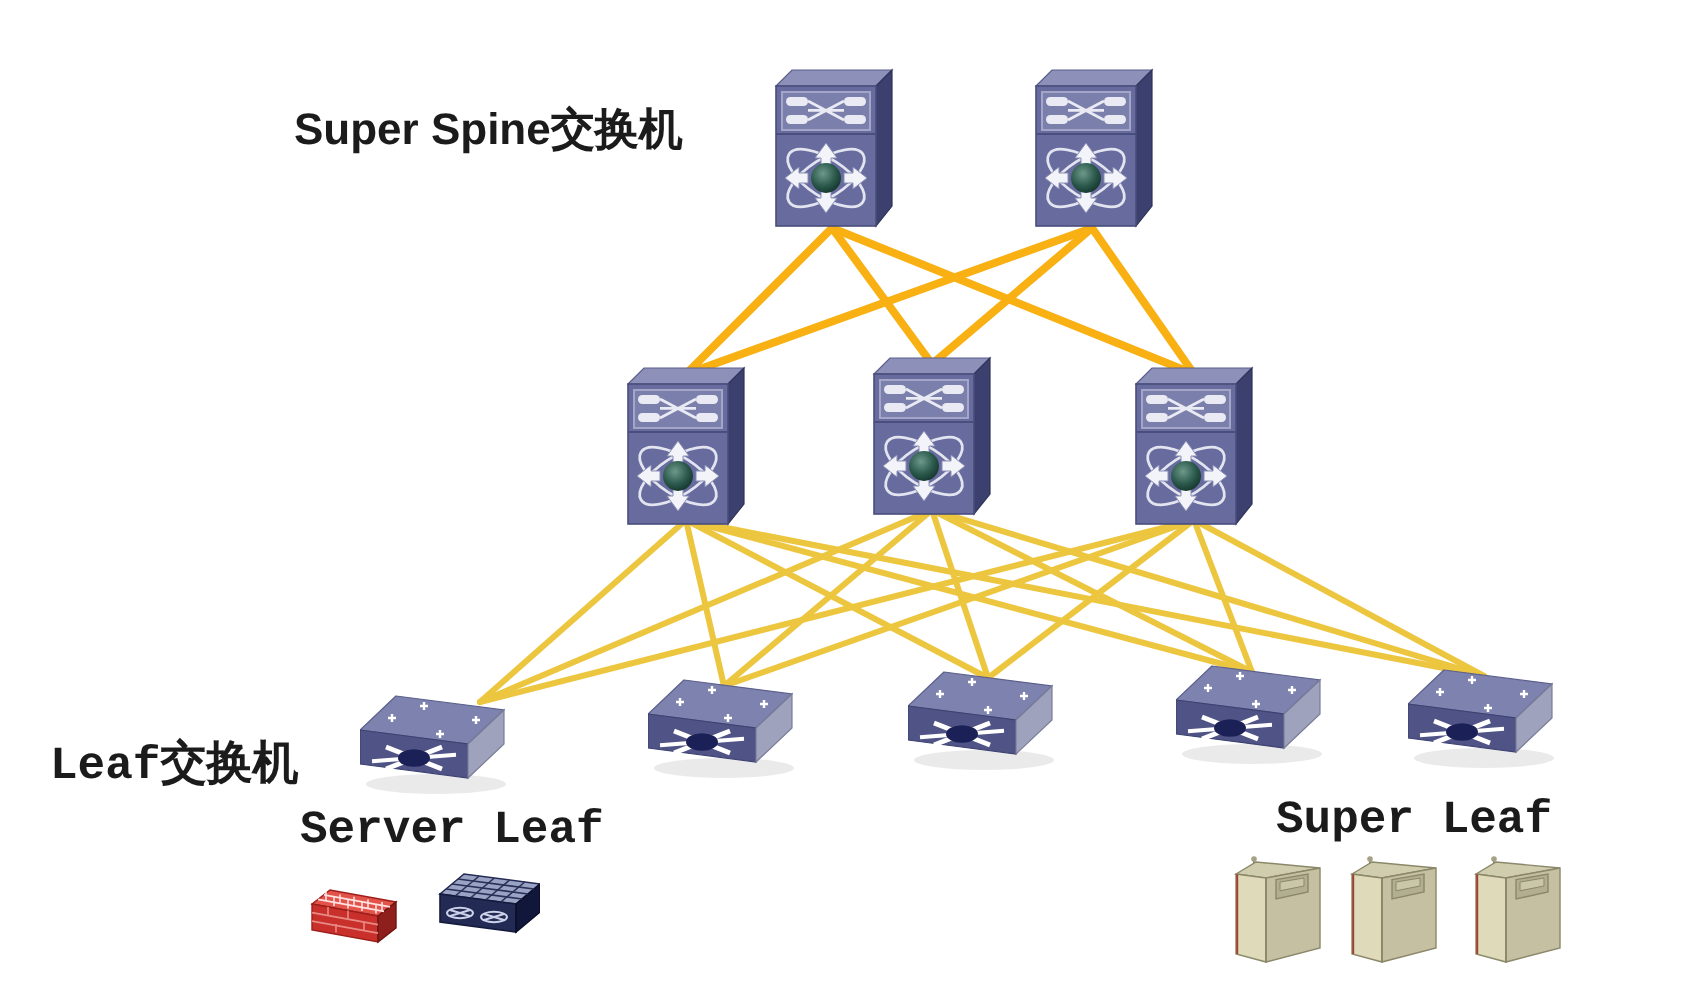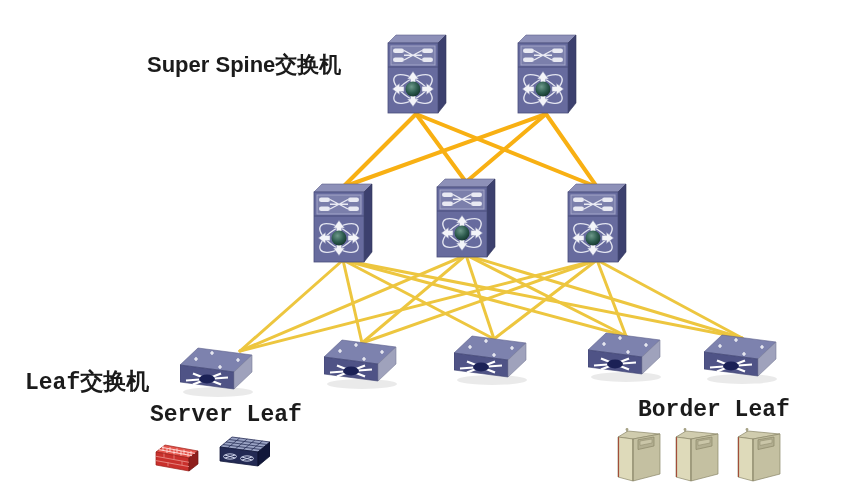--- a/index.html
+++ b/index.html
@@ -39,21 +39,21 @@
       <line x1="466" y1="255" x2="742" y2="338" stroke="#EDC63F" stroke-width="3" stroke-linecap="round"></line>
       <line x1="597" y1="260" x2="240" y2="351" stroke="#EDC63F" stroke-width="3" stroke-linecap="round"></line>
       <line x1="597" y1="260" x2="362" y2="343" stroke="#EDC63F" stroke-width="3" stroke-linecap="round"></line>
       <line x1="597" y1="260" x2="494" y2="339" stroke="#EDC63F" stroke-width="3" stroke-linecap="round"></line>
       <line x1="597" y1="260" x2="626" y2="336" stroke="#EDC63F" stroke-width="3" stroke-linecap="round"></line>
       <line x1="597" y1="260" x2="742" y2="338" stroke="#EDC63F" stroke-width="3" stroke-linecap="round"></line>
     </svg>
   <div class="lbl sans" id="lbl-super">Super Spine交换机</div>
   <div class="lbl mono" id="lbl-leaf">Leaf交换机</div>
   <div class="lbl mono" id="lbl-border">Server Leaf</div>
-  <div class="lbl mono" id="lbl-server">Border Leaf</div>
+  <div class="lbl mono" id="lbl-server">Super Leaf</div>
 <div class="node" style="left: 386px; top: 33px;">
     <svg width="62" height="82" viewBox="0 0 62 82" xmlns="http://www.w3.org/2000/svg">
       <defs>
         <radialGradient id="sphg" cx="40%" cy="35%" r="75%">
           <stop offset="0%" stop-color="#6d998a"></stop>
             <stop offset="55%" stop-color="#2c5a4d"></stop>
             <stop offset="100%" stop-color="#102e26"></stop>
         </radialGradient>
       </defs>
       <polygon points="2,10 10,2 60,2 52,10" fill="#8d90b8" stroke="#5a5e8c" stroke-width="0.6"></polygon>

